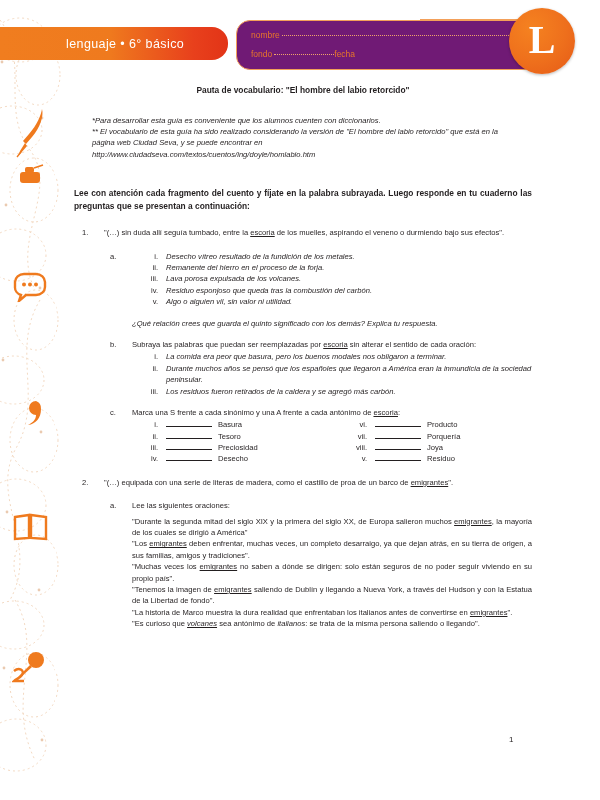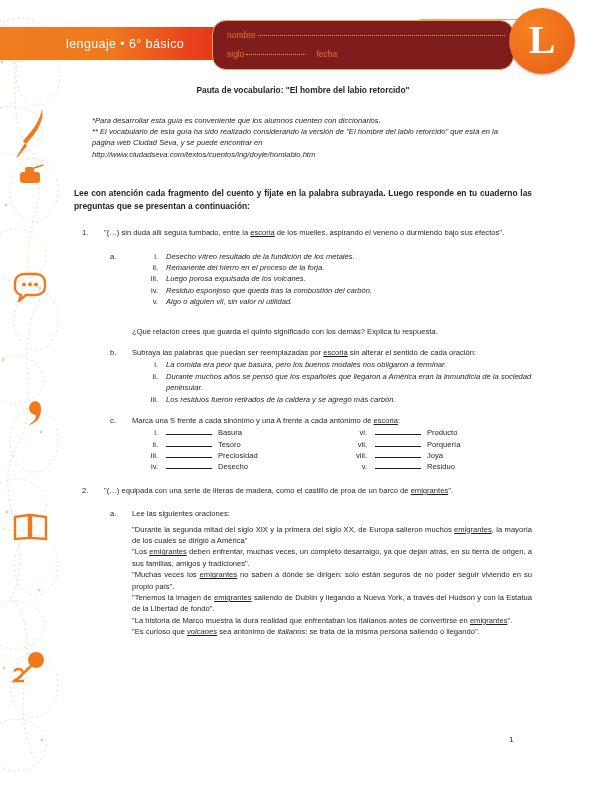--- a/index.html
+++ b/index.html
@@ -32,39 +32,39 @@
     background:linear-gradient(90deg,#f07d1f 0%,#ef7a1e 48%,#e8401c 85%,#e23417 100%);
     border-radius:0 16px 16px 0;
     display:flex;align-items:center;
   }
   .banner-label{
     color:#ffffff;font-size:12.5px;letter-spacing:.4px;
     padding-left:66px;white-space:nowrap;
   }
 
   .formbox{
-    position:absolute;left:212px;top:20px;width:300px;height:48px;
+    position:absolute;left:236px;top:20px;width:300px;height:48px;
     border:1px solid #f3a05a;
     border-radius:14px;
-    background:#7f1d1d;
+    background:#701a75;
     text-align:right;
   }
   .formbox .row{
     position:absolute;left:14px;font-size:8.5px;color:#e8762a;
     display:flex;align-items:baseline;white-space:nowrap;
   }
   .formbox .row.r1{top:9px;right:8px;}
   .formbox .row.r2{top:28px;}
   .dots{
     flex:1;margin-left:2px;min-width:40px;
     border-bottom:1px dotted #f0a36b;
     transform:translateY(-2px);
   }
   .dots.short{flex:none;width:60px;}
-  .fecha-label{margin-left:10px;}
+  .fecha-label{}
 
   .badge{
     position:absolute;left:509px;top:8px;width:66px;height:66px;
     border-radius:50%;
     background:radial-gradient(circle at 34% 30%,#f58220 0%,#ee6f1c 55%,#e55a17 100%);
     box-shadow:0 1px 3px rgba(0,0,0,.28);
     display:flex;align-items:center;justify-content:center;
   }
   .badge-letter{
     color:#fff;font-size:40px;font-weight:bold;line-height:1;
@@ -104,21 +104,21 @@
   ol.level2 > li{position:relative;padding-left:28px;margin-bottom:10px;}
   ol.level2 > li > .marker{position:absolute;left:6px;top:0;}
 
   ol.level3{list-style:none;margin:1px 0 0 0;padding:0;}
   ol.level3 > li{position:relative;padding-left:34px;margin:0;}
   ol.level3 > li > .marker{
     position:absolute;left:0;top:0;width:26px;text-align:right;
   }
   ol.level3 .txt{display:block;text-align:left;font-style:italic;}
 
-  .q-after{margin:18px 0 0 0;text-align:justify;}
+  .q-after{margin:10px 0 0 0;text-align:justify;font-style:italic;}
 
   
   .fill-grid{
     margin-top:1px;display:grid;
     grid-template-columns:1fr 1fr;column-gap:18px;row-gap:0;
   }
   .fill-item{position:relative;padding-left:34px;display:flex;align-items:baseline;}
   .fill-item .marker{position:absolute;left:0;top:0;width:26px;text-align:right;}
   .fill-blank{
     display:inline-block;width:46px;border-bottom:1px solid #231f20;
@@ -217,21 +217,21 @@
   <div class="banner">
     <span class="banner-label">lenguaje • 6° básico</span>
   </div>
 
   <div class="formbox">
     <div class="row r1">
       <span>nombre</span>
       <span class="dots"></span>
     </div>
     <div class="row r2">
-      <span>siglo</span>
+      <span>fondo</span>
       <span class="dots short"></span>
       <span class="fecha-label">fecha</span>
     </div>
   </div>
 
   <div class="badge">
     <span class="badge-letter">L</span>
   </div>
 </div>
 
@@ -263,21 +263,21 @@
             <li>
               <span class="marker">i.</span>
               <span class="txt">Desecho vítreo resultado de la fundición de los metales.</span>
             </li>
             <li>
               <span class="marker">ii.</span>
               <span class="txt">Remanente del hierro en el proceso de la forja.</span>
             </li>
             <li>
               <span class="marker">iii.</span>
-              <span class="txt">Luego porosa expulsada de los volcanes.</span>
+              <span class="txt">Lava porosa expulsada de los volcanes.</span>
             </li>
             <li>
               <span class="marker">iv.</span>
               <span class="txt">Residuo esponjoso que queda tras la combustión del carbón.</span>
             </li>
             <li>
               <span class="marker">v.</span>
               <span class="txt">Algo o alguien vil, sin valor ni utilidad.</span>
             </li>
           </ol>

